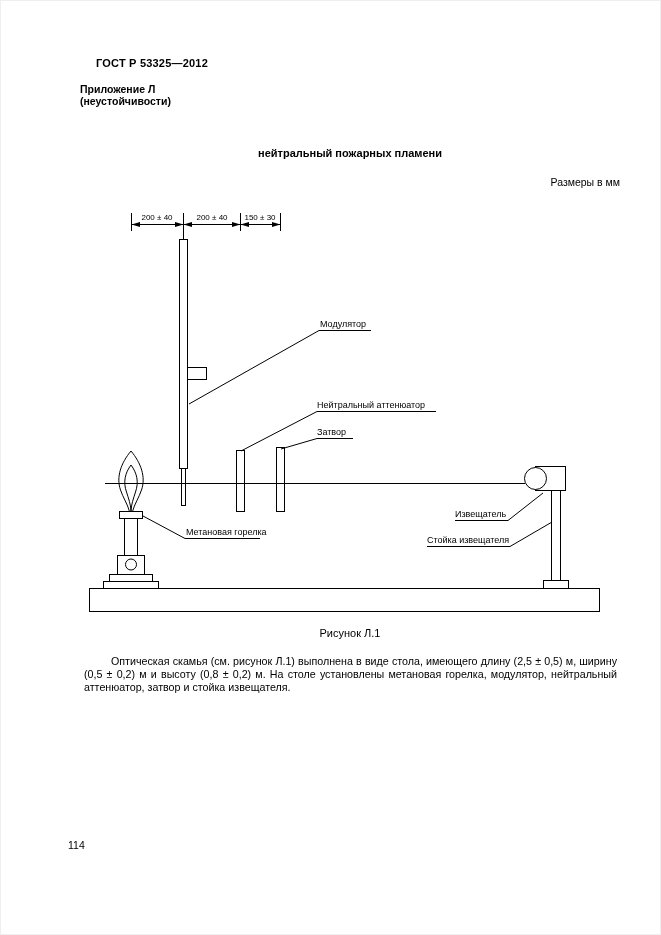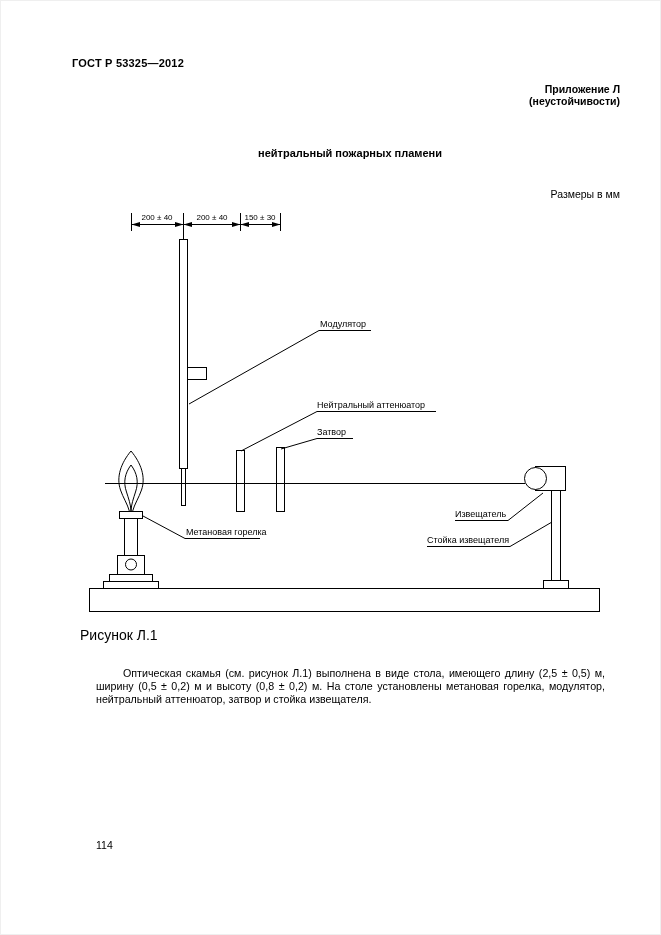--- a/index.html
+++ b/index.html
@@ -12,47 +12,47 @@
   }
   .page {
     position: relative;
     width: 661px;
     height: 935px;
     background: #fff;
     overflow: hidden;
     box-shadow: inset 0 0 0 1px #efefef;
   }
   .doc-header {
-    position: absolute; left: 72px; top: 57px;
+    position: absolute; left: 96px; top: 57px;
     font-size: 11px; font-weight: bold; letter-spacing: 0.2px;
   }
   .appendix {
     position: absolute; left: 80px; top: 83px; width: 540px;
-    text-align: right; font-size: 10.5px; font-weight: bold; line-height: 12px;
+    text-align: left; font-size: 10.5px; font-weight: bold; line-height: 12px;
   }
   .doc-title {
     position: absolute; left: 80px; top: 147px; width: 540px;
     text-align: center; font-size: 11px; font-weight: bold; line-height: 13px;
   }
   .doc-title i { font-style: italic; }
   .units {
-    position: absolute; left: 80px; top: 188px; width: 540px;
+    position: absolute; left: 80px; top: 176px; width: 540px;
     text-align: right; font-size: 10.5px;
   }
   .figure { position: absolute; left: 80px; top: 205px; }
   .caption {
     position: absolute; left: 80px; top: 627px; width: 540px;
-    text-align: left; font-size: 14px;
+    text-align: center; font-size: 11px;
   }
   .bodytext {
     position: absolute; left: 80px; top: 651px; width: 541px;
     font-size: 10.7px; line-height: 13.2px; text-align: justify;
   }
-  .bodytext p { margin: 16px; text-indent: 27px; }
-  .pagenum { position: absolute; left: 96px; top: 839px; font-size: 10.5px; }
+  .bodytext p { margin: 4px; text-indent: 27px; }
+  .pagenum { position: absolute; left: 68px; top: 839px; font-size: 10.5px; }
   svg text { font-family: "Liberation Sans", sans-serif; fill: #000; }
   .dg-dim { font-size: 8px; }
   .dg-label { font-size: 9px; }
 </style>
 </head>
 <body>
 
 <div class="page">
 
   <div class="doc-header">ГОСТ Р 53325—2012</div>

